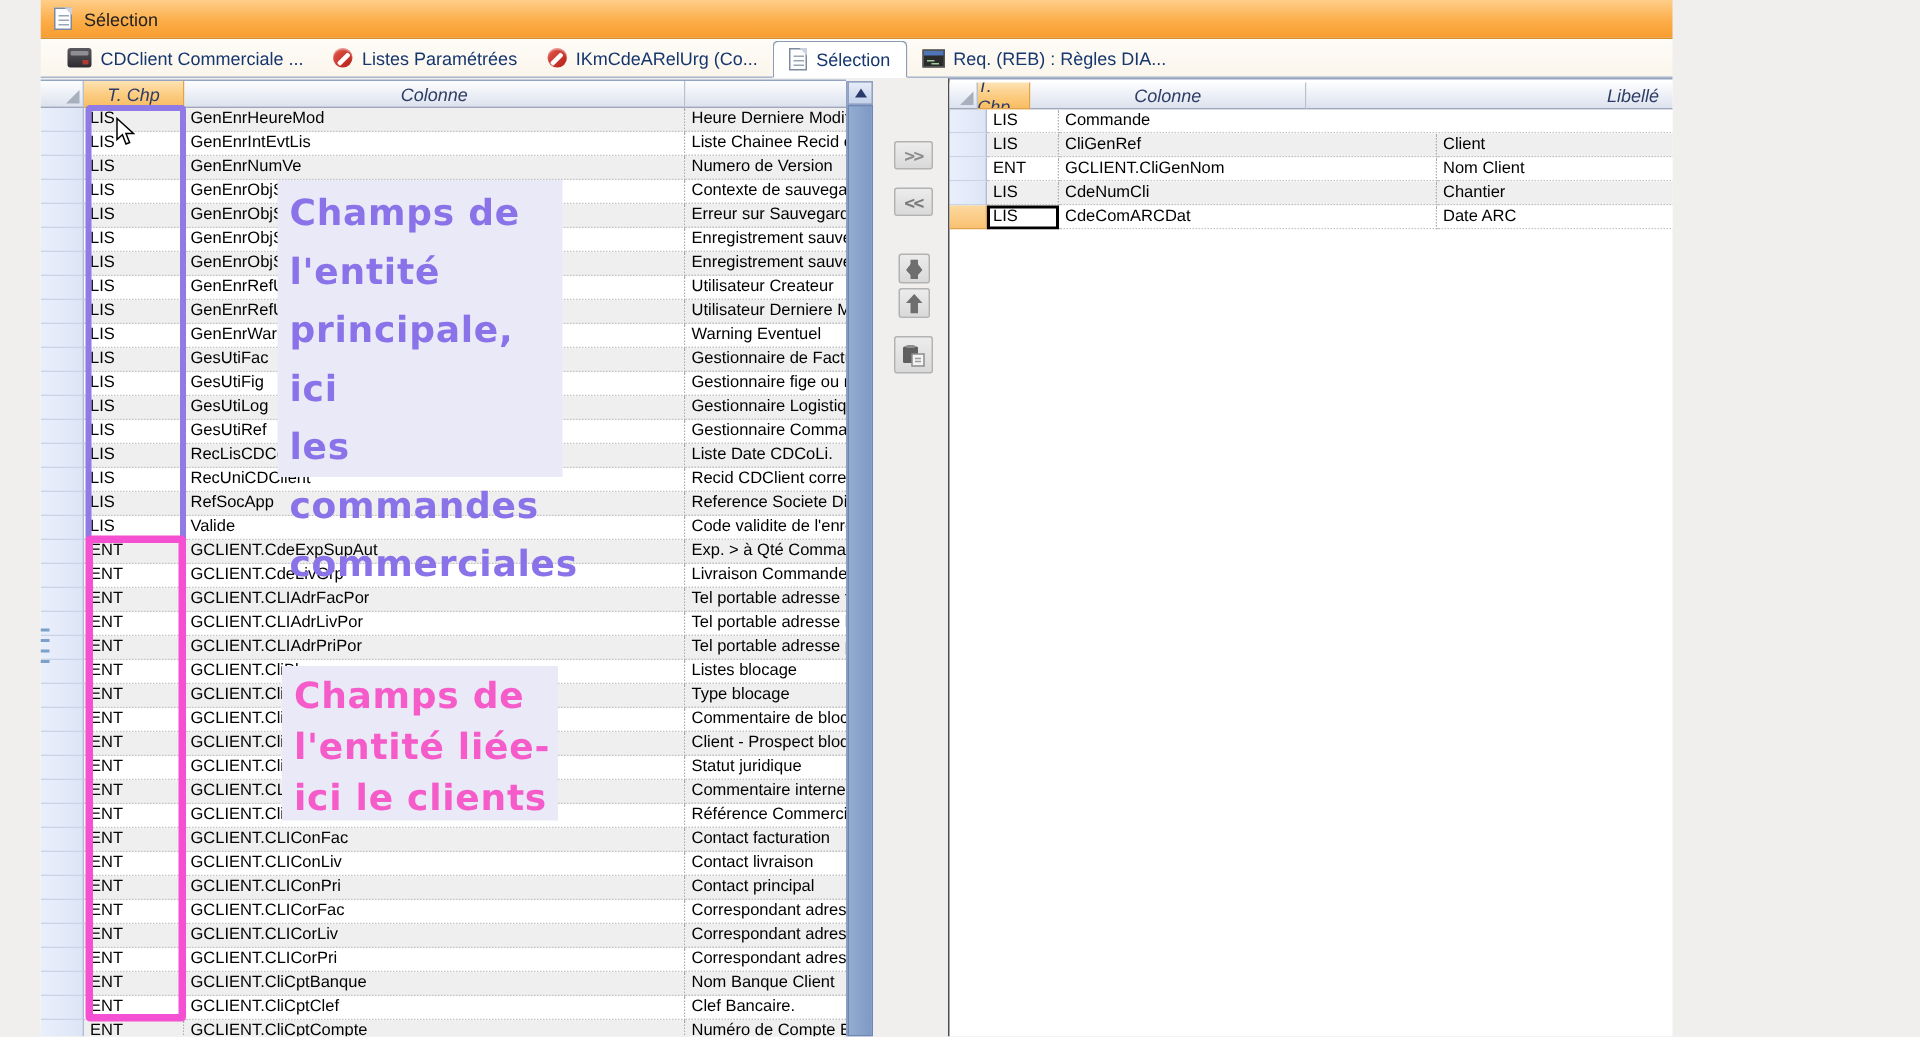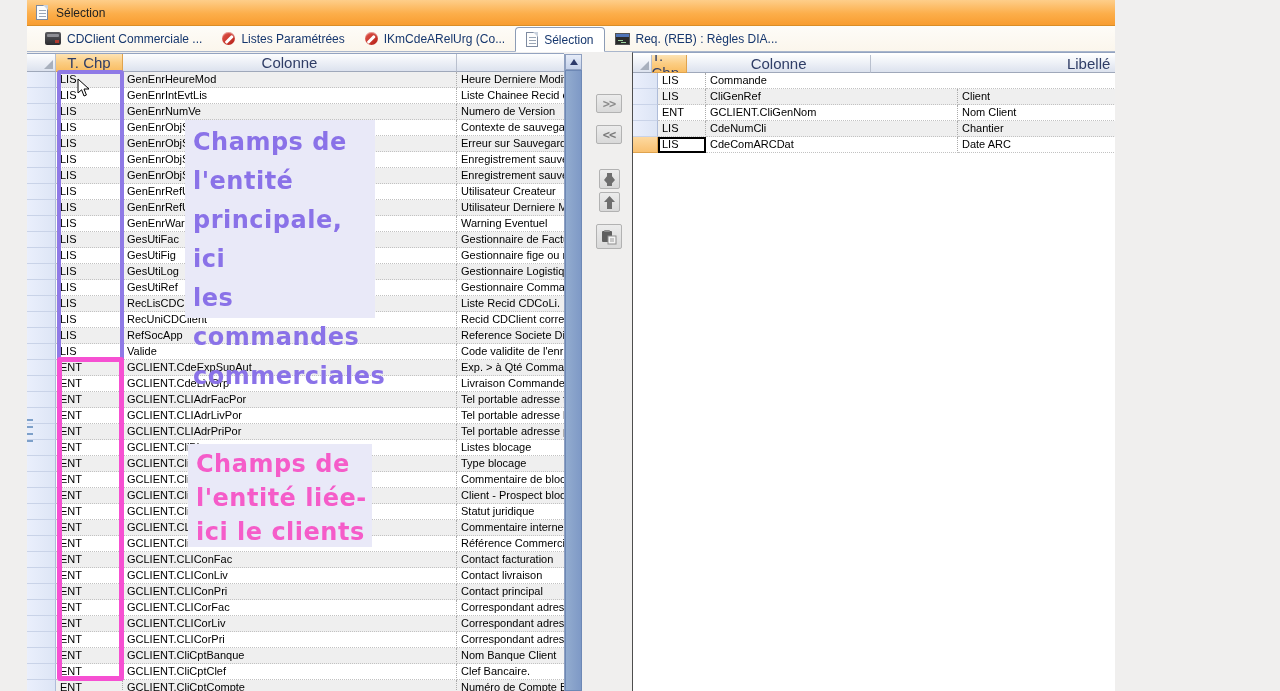--- a/index.html
+++ b/index.html
@@ -39,21 +39,21 @@
   .console-icon:after { content:""; position:absolute; left:2px; top:6px; width:5px; height:1px; background:#9fd39f; box-shadow:3px 2px 0 #9fd39f; }
 
   
   .panel { position:absolute; background:#fff; }
   #left-panel  { left:0;   top:53px; width:537px; height:638px; border-top:1px solid #93a3c0; }
   #right-panel { left:605px; top:52px; width:675px; height:639px; border-left:1px solid #4e4e4e; border-top:1px solid #93a3c0; }
 
   .hrow { display:flex; height:18px; }
   .hcell { background:linear-gradient(#fcfdfe 0%,#eef1f7 45%,#dce2ee 100%);
     border-right:1px solid #b9c0ce; border-bottom:1px solid #9fa8ba;
-    font-size:15px; color:#2f3d66; display:flex; align-items:center; justify-content:center; overflow:hidden; }
+    font-size:12px; color:#2f3d66; display:flex; align-items:center; justify-content:center; overflow:hidden;font-style:italic; }
   .hcell.orange { background:linear-gradient(#fde3b4 0%,#fbcd83 50%,#f9bd62 100%); border-color:#dfa34e; }
   .corner { position:relative; }
   .corner .tri { position:absolute; right:2px; bottom:2px; width:0; height:0;
     border-style:solid; border-width:0 0 9px 9px; border-color:transparent transparent #a8b0bd transparent; }
 
   .rows { overflow:hidden; }
   .trow { display:flex; height:16px; }
   .trow.odd  .dcell { background:#efefef; }
   .trow.even .dcell { background:#ffffff; }
   .rowhdr { background:linear-gradient(to right,#eaeffc,#dde5f5);
@@ -224,21 +224,21 @@
         <div class="trow even">
           <div class="rowhdr lw0"></div>
           <div class="dcell lw1">LIS</div>
           <div class="dcell lw2">GesUtiRef</div>
           <div class="dcell lw3">Gestionnaire Commande</div>
         </div>
         <div class="trow odd">
           <div class="rowhdr lw0"></div>
           <div class="dcell lw1">LIS</div>
           <div class="dcell lw2">RecLisCDCoL</div>
-          <div class="dcell lw3">Liste Recid CDCoLi.</div>
+          <div class="dcell lw3">Liste Date CDCoLi.</div>
         </div>
         <div class="trow even">
           <div class="rowhdr lw0"></div>
           <div class="dcell lw1">LIS</div>
           <div class="dcell lw2">RecUniCDClient</div>
           <div class="dcell lw3">Recid CDClient correspo</div>
         </div>
         <div class="trow odd">
           <div class="rowhdr lw0"></div>
           <div class="dcell lw1">LIS</div>

